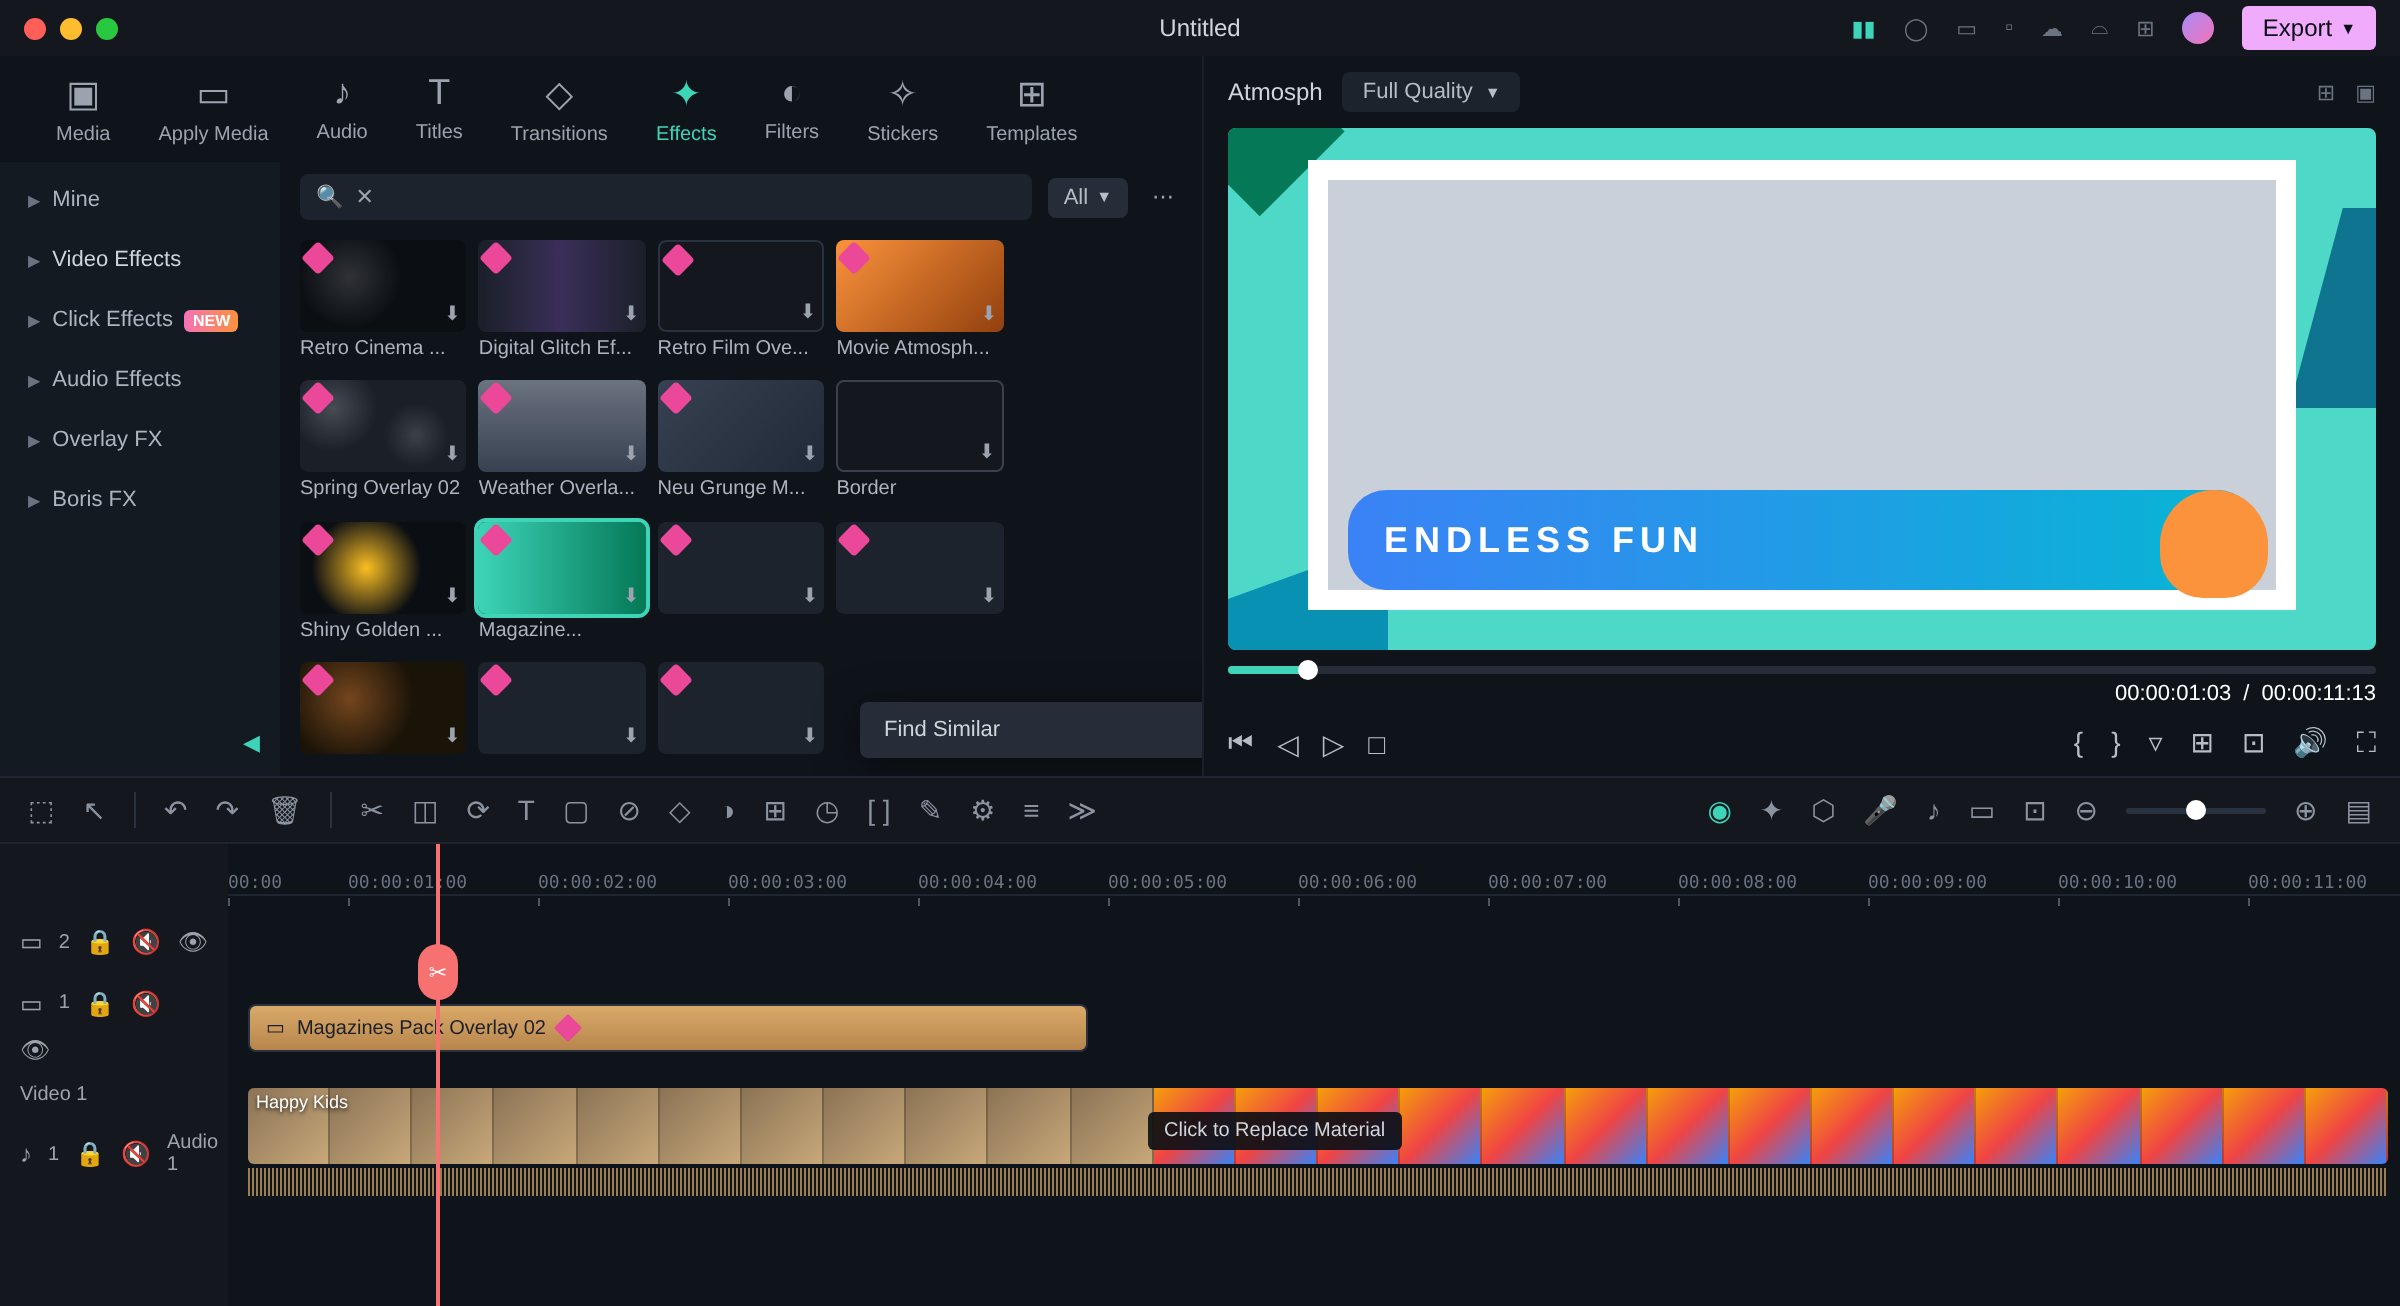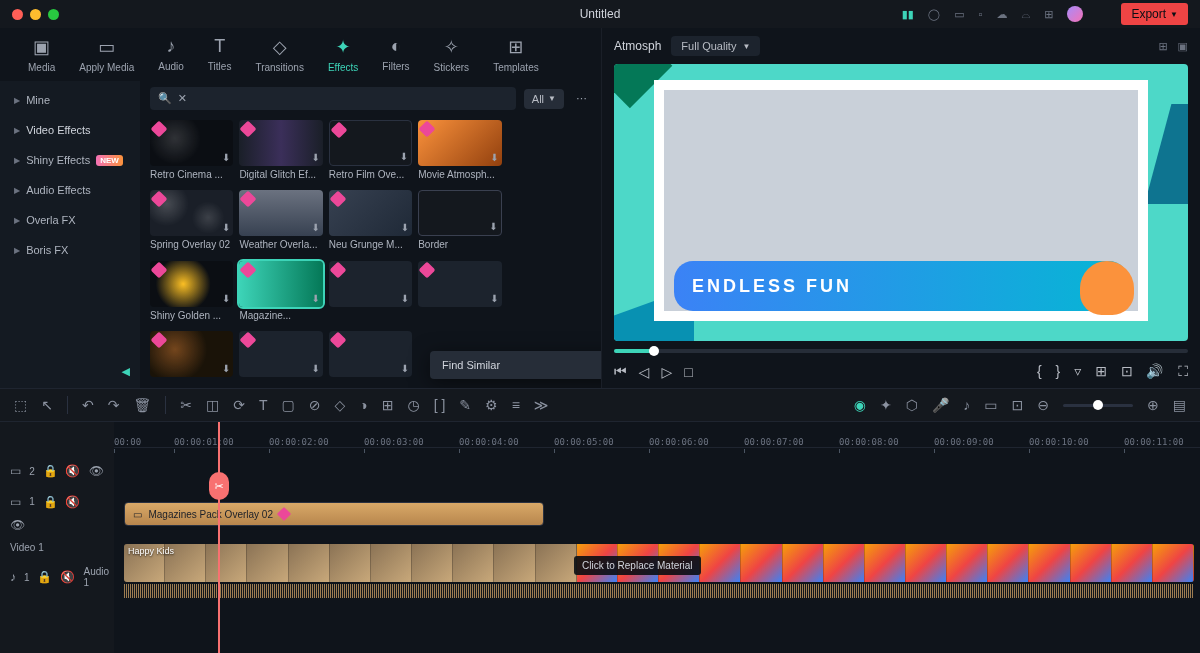--- a/index.html
+++ b/index.html
@@ -8,21 +8,21 @@
 
 .titlebar { height: 28px; background: #14181e; display: flex; align-items: center; padding: 0 12px; position: relative; }
 .traffic { display: flex; gap: 7px; }
 .dot { width: 11px; height: 11px; border-radius: 50%; }
 .dot.red { background: #ff5f57; }
 .dot.yellow { background: #febc2e; }
 .dot.green { background: #28c840; }
 .title-center { position: absolute; left: 50%; transform: translateX(-50%); color: #d0d4dc; font-size: 12px; }
 .title-right { margin-left: auto; display: flex; align-items: center; gap: 14px; }
 .title-right .ic { color: #6b7280; cursor: default; }
-.export-btn { background: #ef4444; color: #0a0e14; padding: 4px 10px; border-radius: 3px; font-weight: 500; display: flex; align-items: center; gap: 4px; font-size: 12px; margin-left: 24px; }
+.export-btn { background: #f0abfc; color: #0a0e14; padding: 4px 10px; border-radius: 3px; font-weight: 500; display: flex; align-items: center; gap: 4px; font-size: 12px; }
 .export-btn .chev { font-size: 8px; }
 .avatar { width: 16px; height: 16px; border-radius: 50%; background: linear-gradient(135deg,#a78bfa,#f472b6); }
 
 
 .top-row { display: flex; height: 360px; }
 
 
 .library { width: 602px; background: #0f141b; display: flex; flex-direction: column; border-right: 1px solid #1a1f28; }
 .lib-tabs { display: flex; gap: 24px; padding: 8px 28px 0; }
 .lib-tab { display: flex; flex-direction: column; align-items: center; gap: 4px; cursor: pointer; color: #9ca3af; }
@@ -215,30 +215,30 @@
           <div class="lib-side-item">
               <span class="car">▶</span>
               <span>Mine</span>
             </div>
             <div class="lib-side-item active">
               <span class="car">▶</span>
               <span>Video Effects</span>
             </div>
             <div class="lib-side-item">
               <span class="car">▶</span>
-              <span>Shiny Effects</span>
+              <span>Click Effects</span>
               <span class="new-badge">NEW</span>
             </div>
             <div class="lib-side-item">
               <span class="car">▶</span>
               <span>Audio Effects</span>
             </div>
             <div class="lib-side-item">
               <span class="car">▶</span>
-              <span>Overla FX</span>
+              <span>Overlay FX</span>
             </div>
             <div class="lib-side-item">
               <span class="car">▶</span>
               <span>Boris FX</span>
             </div>
             <div class="lib-side-footer">◀</div>
         </div>
         <div class="lib-content">
           <div class="lib-search-row">
             <div class="lib-search">
@@ -396,20 +396,25 @@
         <div class="geo1"></div>
           <div class="geo2"></div>
           <div class="geo3"></div>
         <div class="prev-inner"></div>
         <div class="prev-banner">ENDLESS FUN</div>
         <div class="headphones"></div>
       </div>
       <div class="prev-progress">
         <div class="prev-progress-fill"></div>
         <div class="prev-progress-handle"></div>
+      </div>
+      <div class="prev-time-row">
+        <span>00:00:01:03</span>
+        <span>/</span>
+        <span>00:00:11:13</span>
       </div>
       <div class="prev-controls">
         <span class="ic">⏮</span>
         <span class="ic">◁</span>
         <span class="ic">▷</span>
         <span class="ic">□</span>
         <div class="prev-controls-right">
           <span class="ic">{</span>
           <span class="ic">}</span>
           <span class="ic">▿</span>

